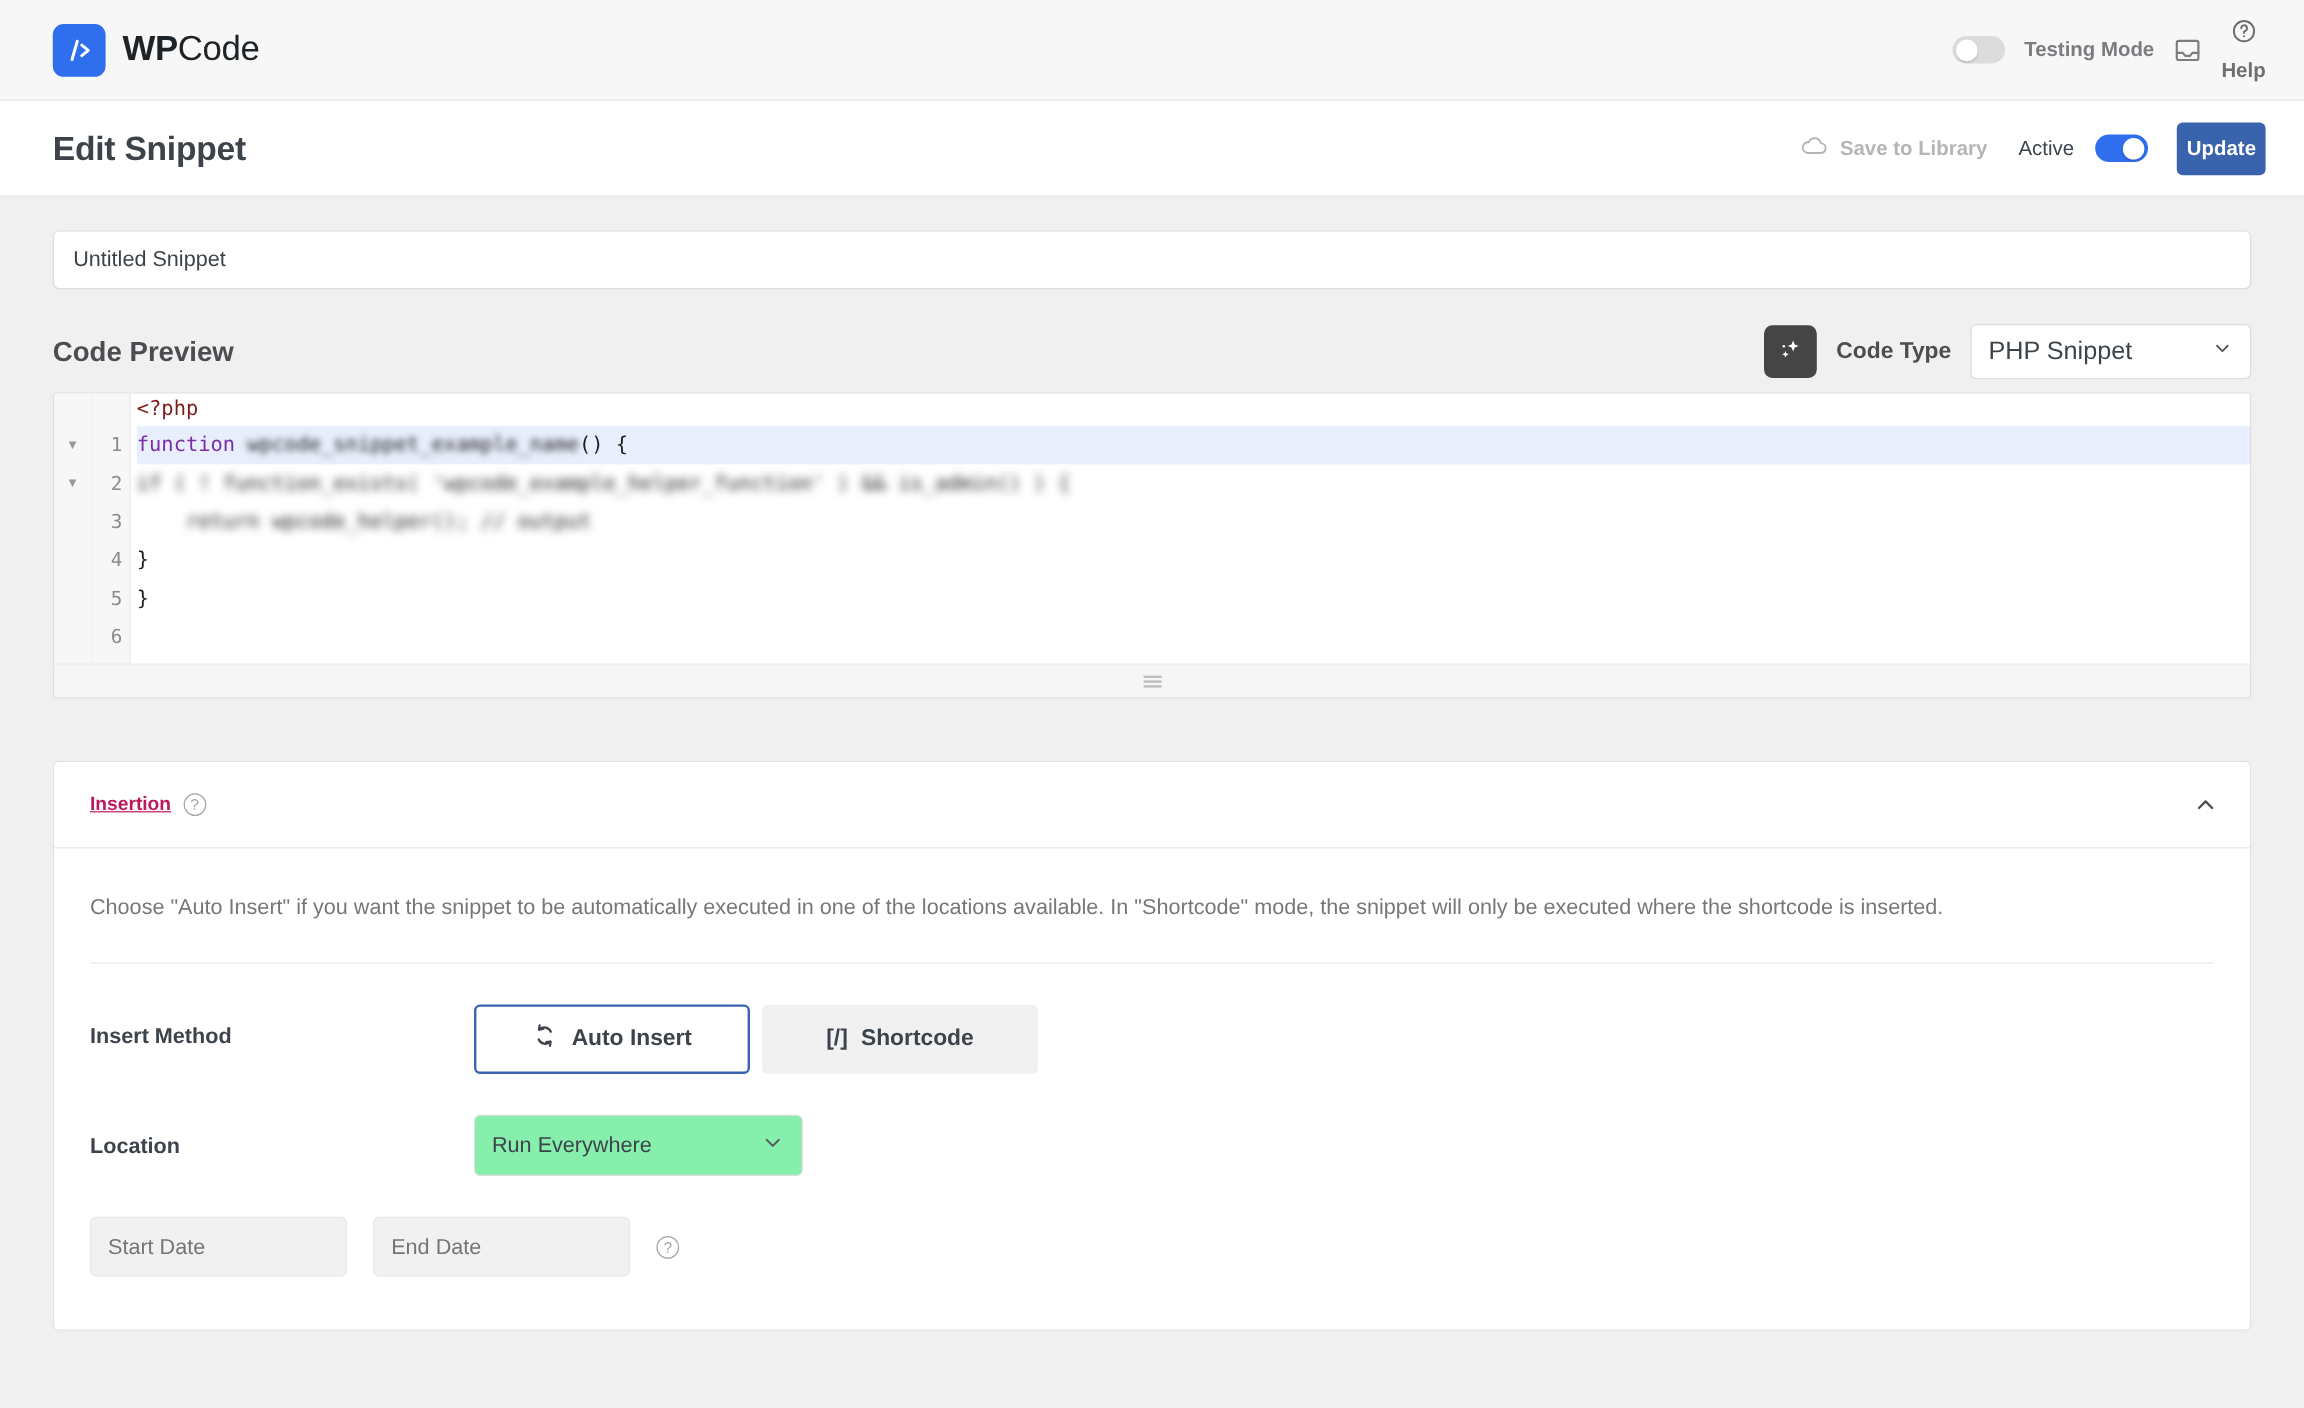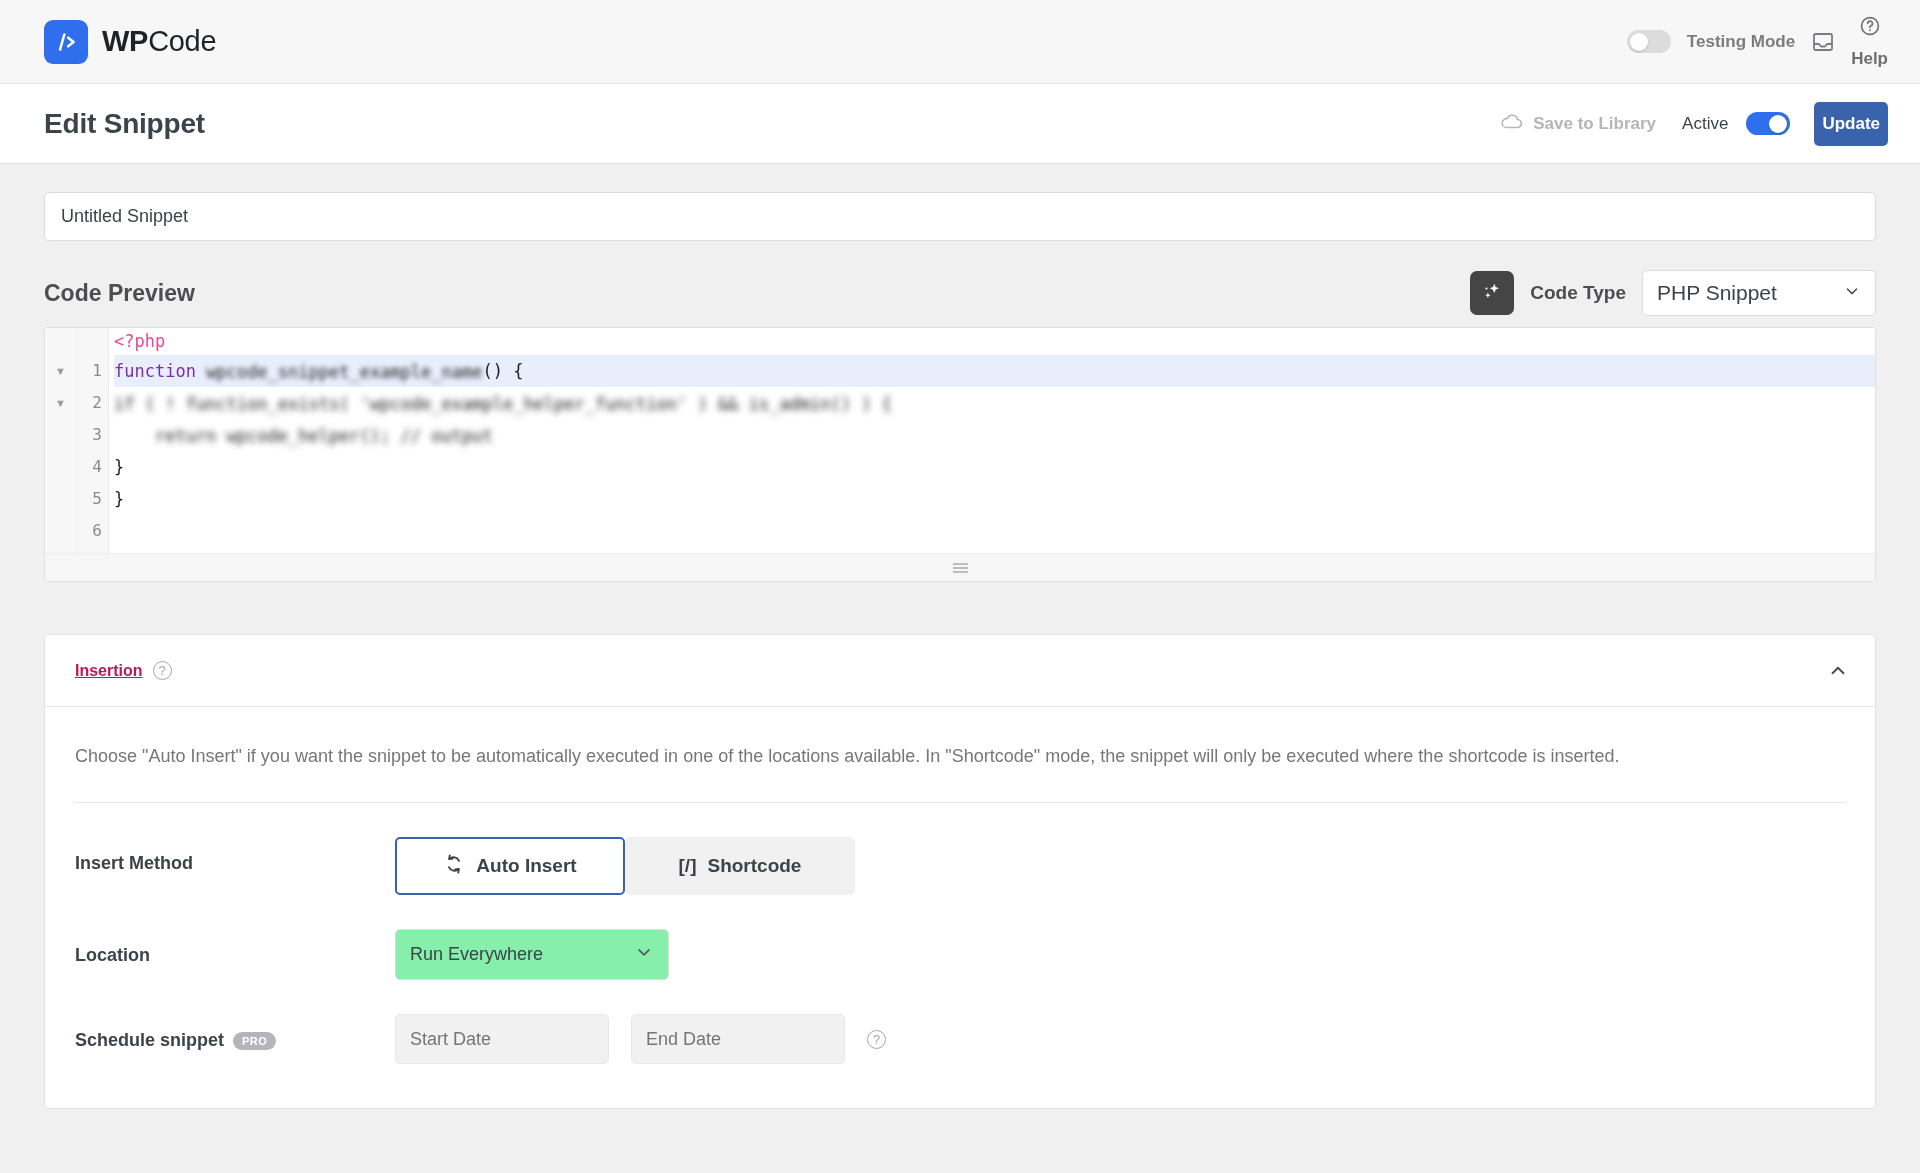--- a/index.html
+++ b/index.html
@@ -222,21 +222,21 @@
     font-size: 17px;
     position: relative;
     padding-left: 5px;
   }
   .cm-line {
     height: 32px;
     line-height: 32px;
     white-space: pre;
     color: #1d1d1d;
   }
-  .cm-line.php-open { color: #ec4899; height: 27px; line-height: 27px; }
+  .cm-line.php-open { color: #7f1d1d; height: 27px; line-height: 27px; }
   .cm-line.active { background: #e8eefc; }
   .kw { color: #7a2fa8; }
   .blurred {
     filter: blur(2.6px);
     display: inline-block;
     vertical-align: middle;
   }
   .blurred.hard { filter: blur(3.4px); }
   .editor-footer {
     position: absolute;
@@ -316,21 +316,21 @@
   }
   .pro-badge {
     background: #b5b5b9;
     color: #fff;
     font-size: 11px;
     font-weight: 700;
     letter-spacing: .5px;
     border-radius: 10px;
     padding: 3px 9px;
   }
-  .seg-group { display: flex; gap: 0; }
+  .seg-group { display: flex; gap: 10px; }
   .seg {
     height: 58px;
     min-width: 230px;
     border-radius: 5px;
     display: flex; align-items: center; justify-content: center;
     gap: 11px;
     font-size: 19px;
     font-weight: 700;
     color: #3c434a;
     cursor: pointer;
@@ -533,24 +533,20 @@
           <span>Run Everywhere</span>
           <span class="chev">
             <svg width="20" height="20" viewBox="0 0 24 24" fill="none" stroke="currentColor" stroke-width="2" stroke-linecap="round" stroke-linejoin="round">
                 <polyline points="6,9.5 12,15.5 18,9.5"></polyline>
               </svg>
           </span>
         </div>
       </div>
 
       <div class="field-row">
-        <div class="field-label">
-          <span>Schedule snippet</span>
-          <span class="pro-badge">PRO</span>
-        </div>
         <div class="date-row">
           <input class="date-input" placeholder="Start Date" style="">
           <input class="date-input" placeholder="End Date" style="">
           <span class="qmark" style="margin-left:0">?</span>
         </div>
       </div>
     </div>
   </div>
 </div>
 

